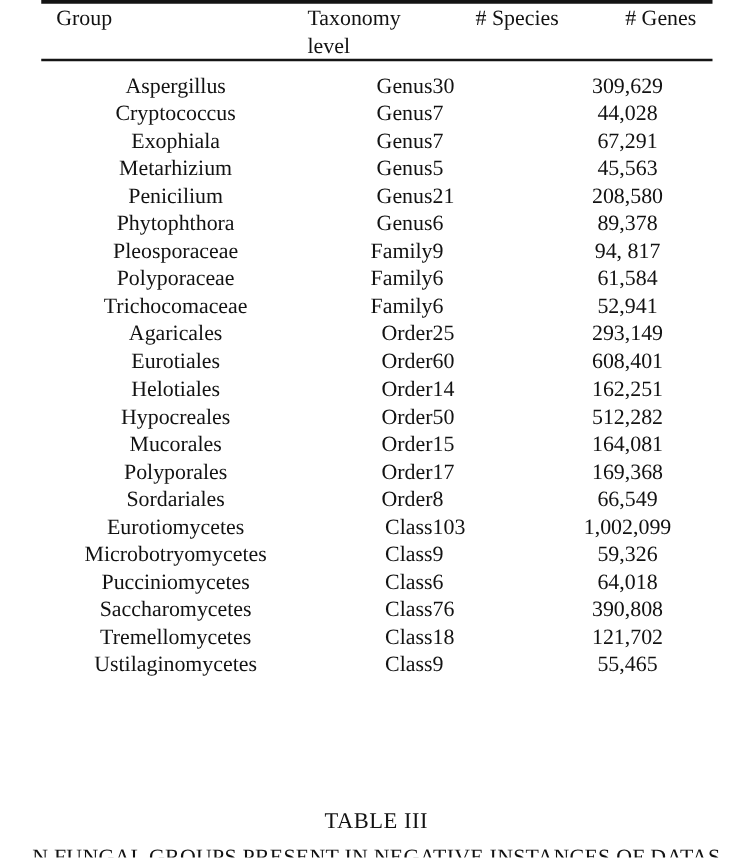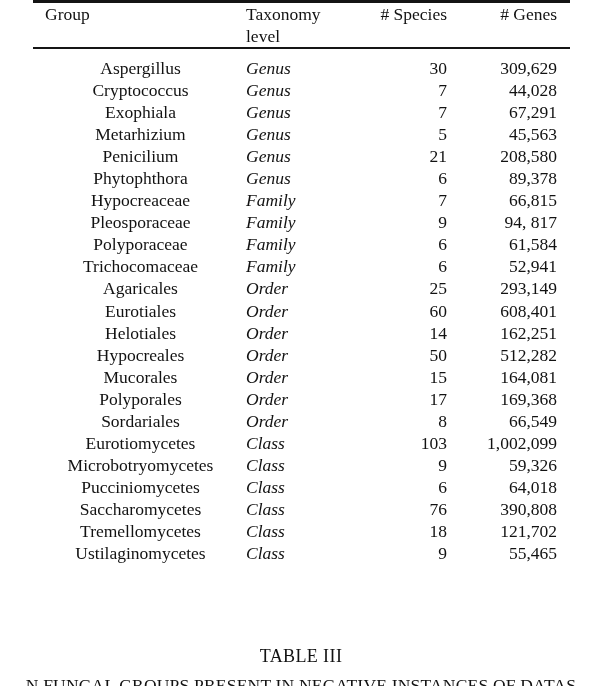--- a/index.html
+++ b/index.html
@@ -79,23 +79,23 @@
   tbody td {
     font-size: 17.5px;
     line-height: 22.05px;
     height: 22.05px;
     white-space: nowrap;
   }
   tbody tr:first-child td {
     padding-top: 8px;
   }
   tbody td.group  { text-align: center;  padding-left: 12px; }
-  tbody td.level  { text-align: left;  padding-left: 10px; font-style: italic; }
-  tbody td.num    { text-align: right; padding-right: 0; }
-  tbody td.genes  { text-align: right; padding-right: 13px; }
+  tbody td.level  { text-align: right;  padding-left: 10px; }
+  tbody td.num    { padding-right: 0; }
+  tbody td.genes  { text-align: center; padding-right: 13px; }
 
   
   #caption-block {
     position: absolute;
     left: 0;
     top: 645px;
     width: 602px;
     text-align: center;
   }
   #table-number {
@@ -190,26 +190,20 @@
           <td class="num">21</td>
           <td class="genes num">208,580</td>
         </tr>
         <tr>
           <td class="group">Phytophthora</td>
           <td class="level">Genus</td>
           <td class="num">6</td>
           <td class="genes num">89,378</td>
         </tr>
         <tr>
-          <td class="group">Hypocreaceae</td>
-          <td class="level">Family</td>
-          <td class="num">7</td>
-          <td class="genes num">66,815</td>
-        </tr>
-        <tr>
           <td class="group">Pleosporaceae</td>
           <td class="level">Family</td>
           <td class="num">9</td>
           <td class="genes num">94, 817</td>
         </tr>
         <tr>
           <td class="group">Polyporaceae</td>
           <td class="level">Family</td>
           <td class="num">6</td>
           <td class="genes num">61,584</td>

